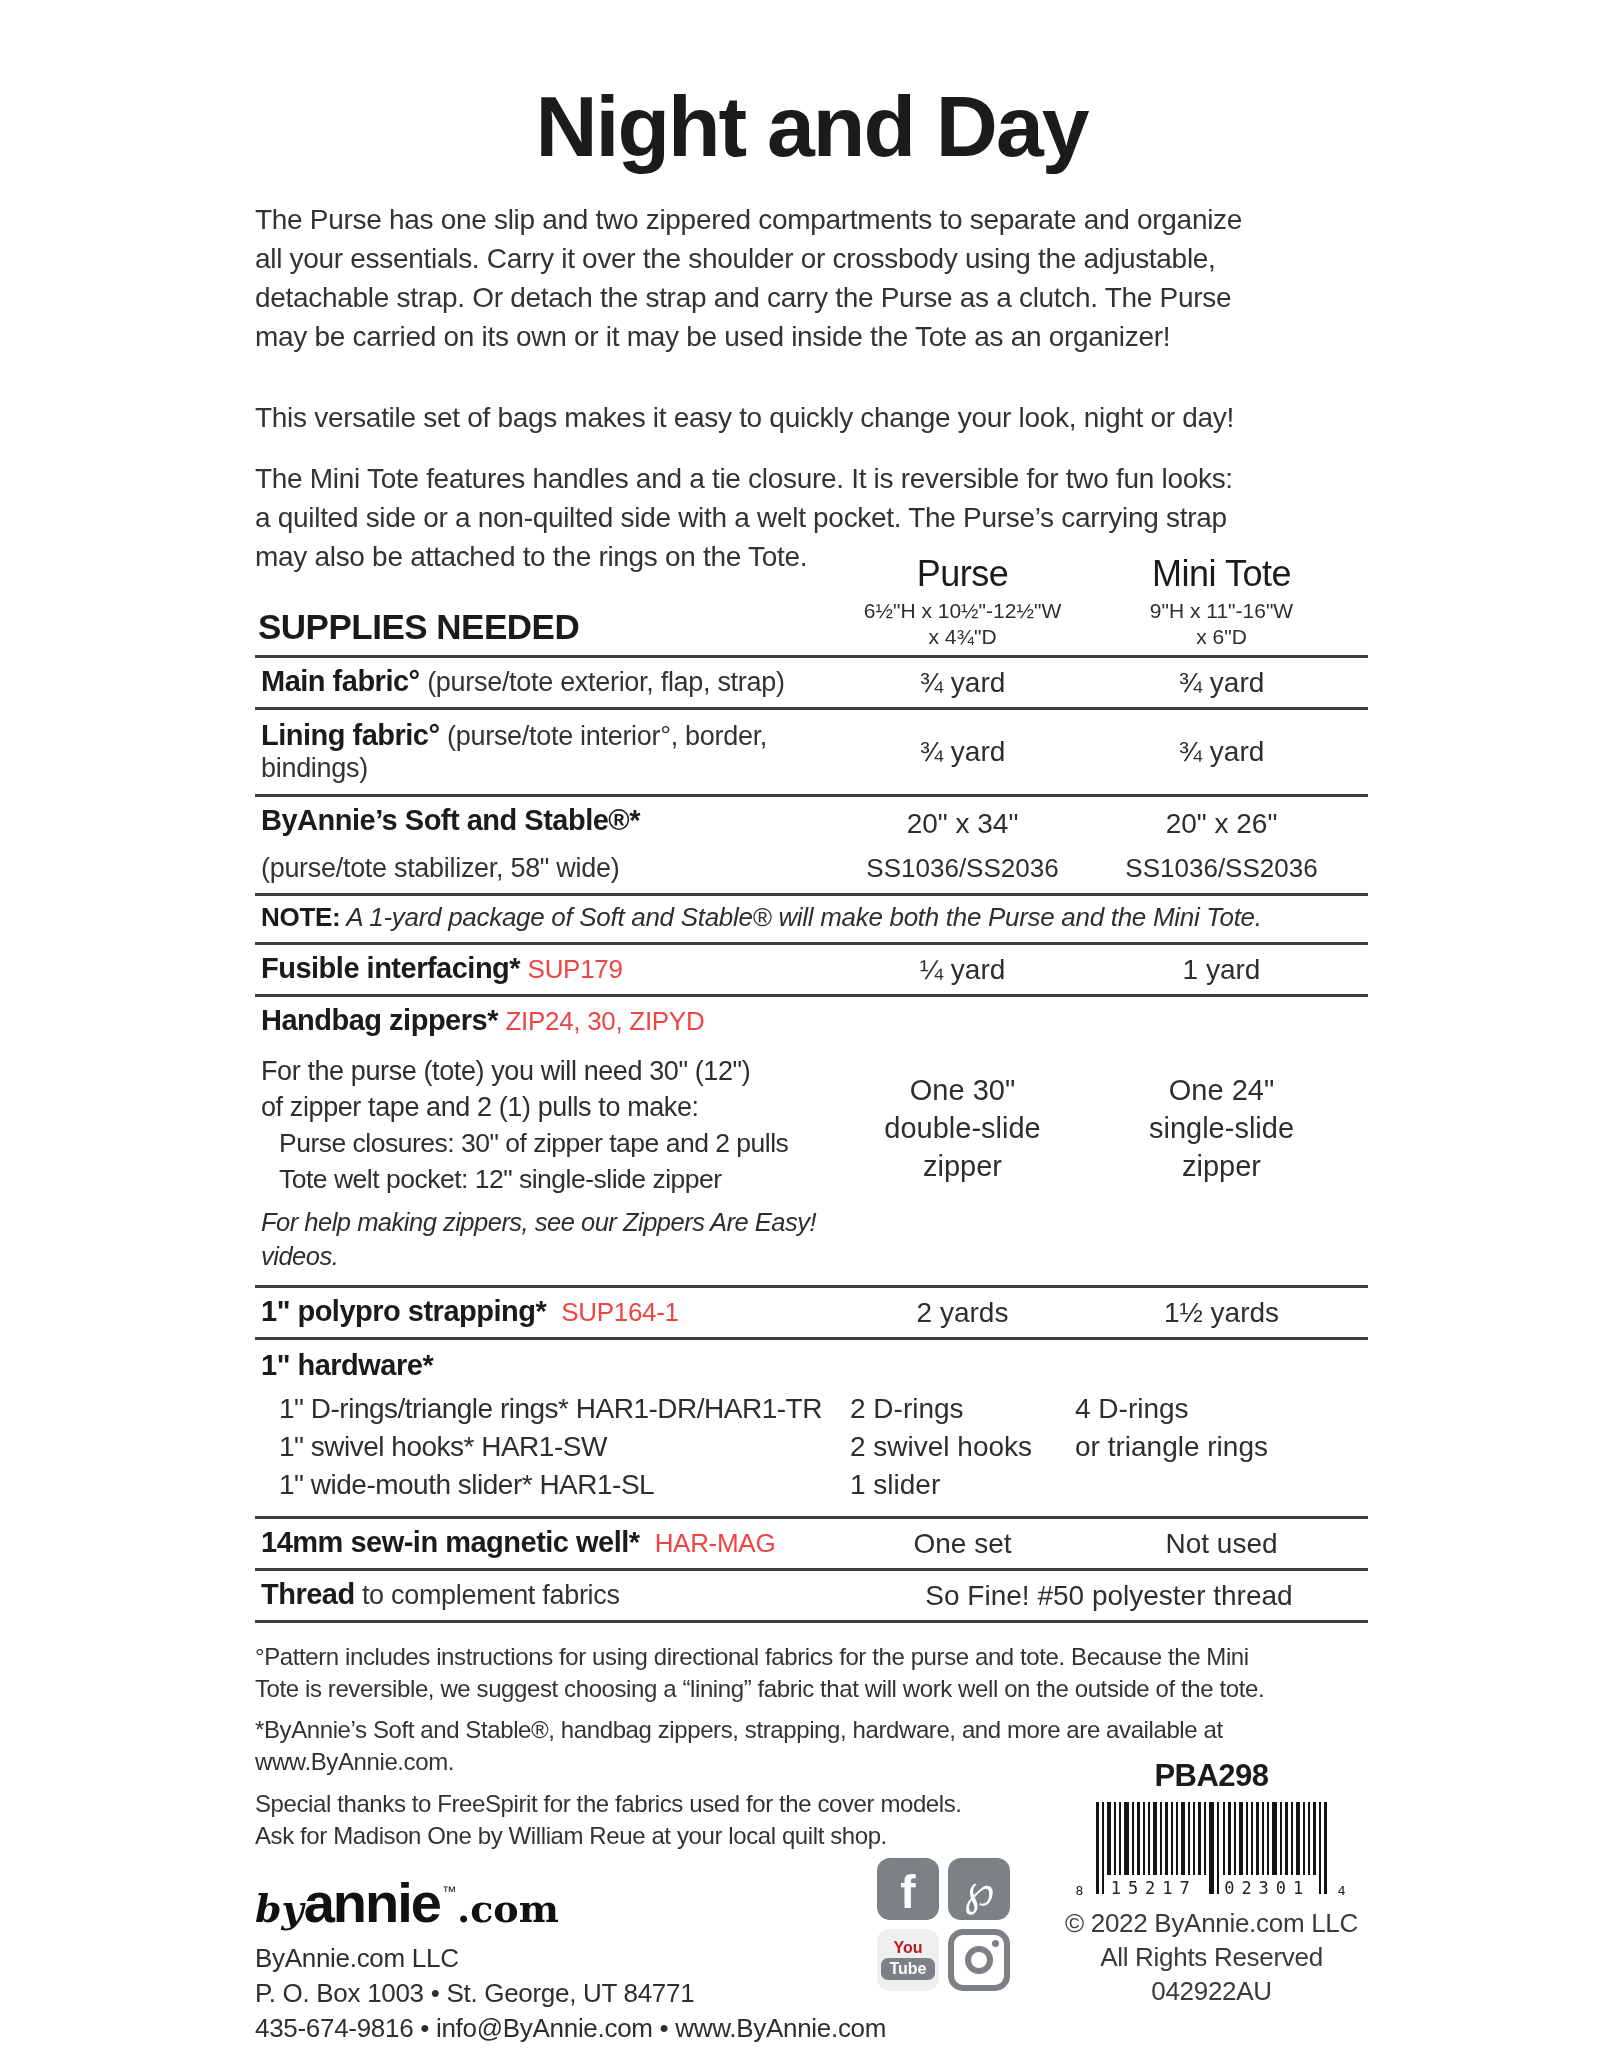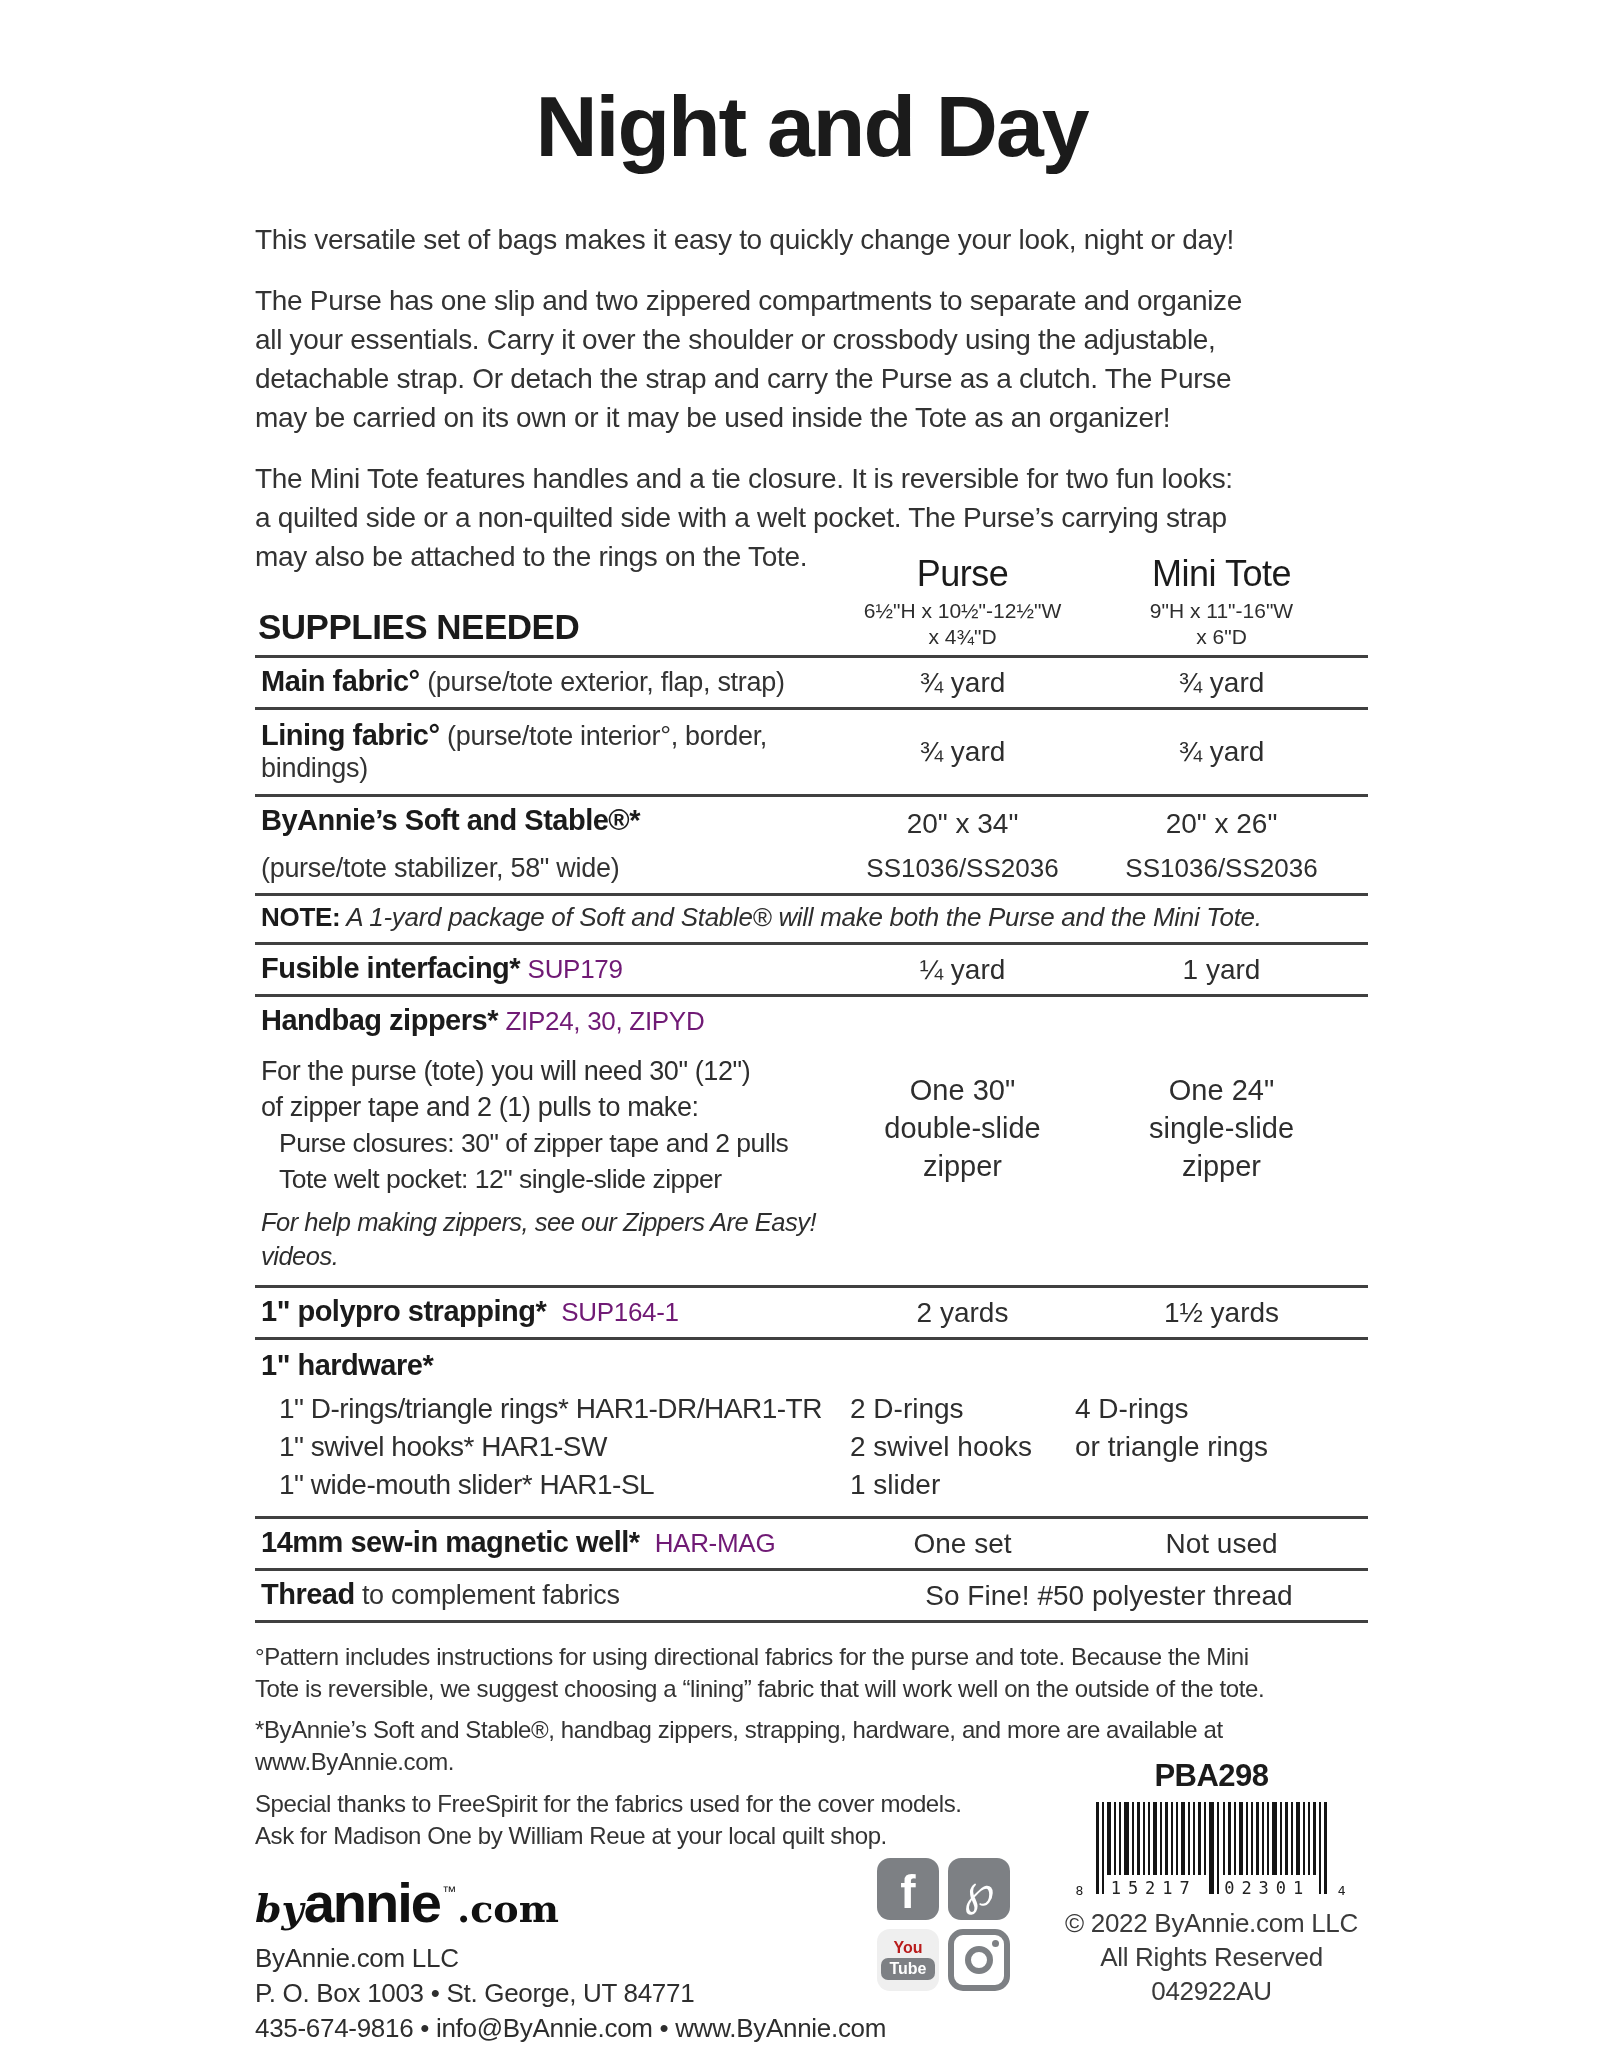--- a/index.html
+++ b/index.html
@@ -22,21 +22,21 @@
   .colhead.tote  { left:820px; width:293px; }
   .colname { font-size:36px; font-weight:400; color:#1b1b1b; letter-spacing:-0.5px; }
   .coldims { font-size:21px; line-height:26px; color:#2e2e2e; margin-top:3px; }
 
   .pre { white-space:pre-line; }
 
   .stable { border-bottom:3px solid #404040; }
   .srow { display:grid; grid-template-columns:595px 225px 293px; border-top:3px solid #404040; }
   .lbl { padding:7px 6px 9px 6px; font-size:28px; letter-spacing:-0.3px; align-self:center; }
   .b { font-weight:700; color:#1b1b1b; font-size:29px; letter-spacing:-0.5px; }
-  .code { font-size:26px; color:#701a75; }
+  .code { font-size:26px; color:#ef4444; }
   .desc { font-size:27px; color:#333; }
   .val { display:flex; align-items:center; justify-content:center; text-align:center;
          font-size:28px; color:#2e2e2e; padding:4px 2px; line-height:34px; }
 
   .r-main  { min-height:48px; }
   .r-lining{ min-height:87px; }
   .r-soft  { min-height:92px; }
   .r-soft .lbl { align-self:auto; }
   .r-soft .desc2 { margin-top:16px; display:block; }
   .r-soft .val { flex-direction:column; justify-content:space-between; padding:10px 2px 8px; }
@@ -101,25 +101,25 @@
   .bc-small { font-size:13px; }
   .copyright { margin-top:12px; font-size:26px; line-height:34px; letter-spacing:-0.3px; color:#3a3a3a; }
 </style>
 </head>
 <body>
 
 <div class="page">
 
   <h1 class="title">Night and Day</h1>
 
-  <p class="intro first">This versatile set of bags makes it easy to quickly change your look, night or day!</p>
   <p class="intro">The Purse has one slip and two zippered compartments to separate and organize
 all your essentials. Carry it over the shoulder or crossbody using the adjustable,
 detachable strap. Or detach the strap and carry the Purse as a clutch. The Purse
 may be carried on its own or it may be used inside the Tote as an organizer!</p>
+  <p class="intro first">This versatile set of bags makes it easy to quickly change your look, night or day!</p>
   <p class="intro">The Mini Tote features handles and a tie closure. It is reversible for two fun looks:
 a quilted side or a non-quilted side with a welt pocket. The Purse’s carrying strap
 may also be attached to the rings on the Tote.</p>
 
   <div class="thead">
     <div class="sn">SUPPLIES NEEDED</div>
     <div class="colhead purse">
       <div class="colname">Purse</div>
       <div class="coldims pre">6½"H x 10½"-12½"W
 x 4¾"D</div>

